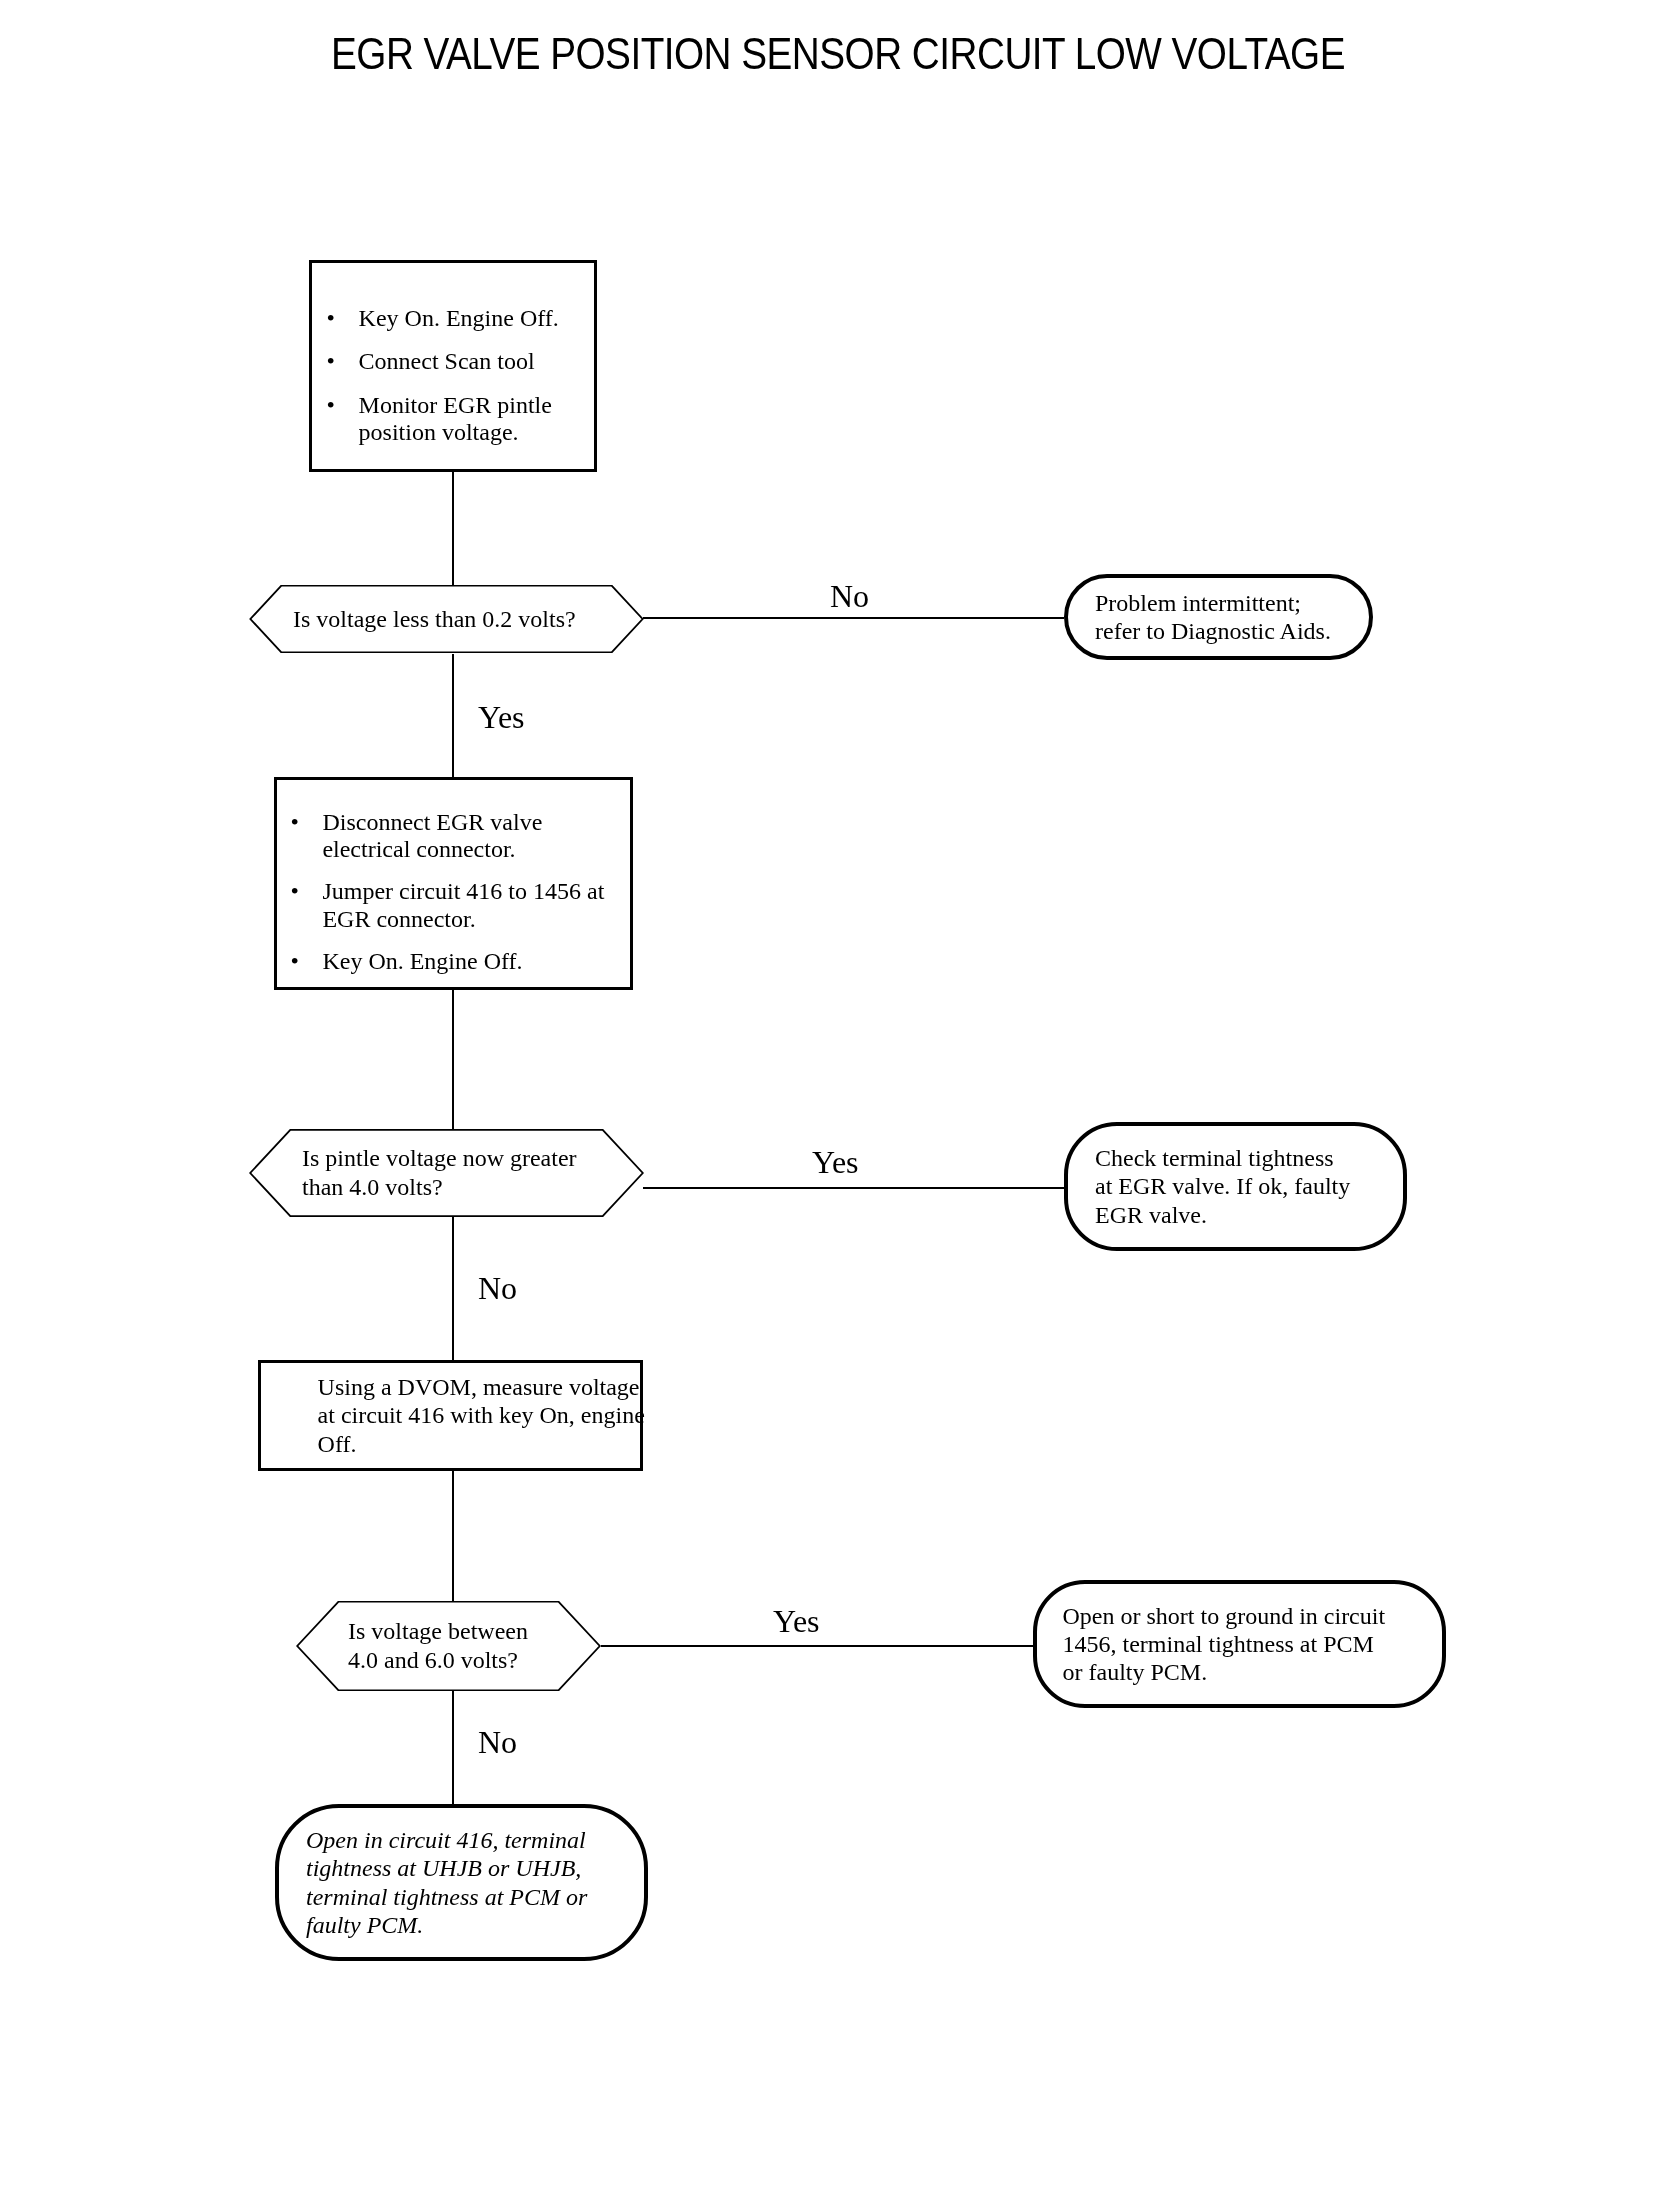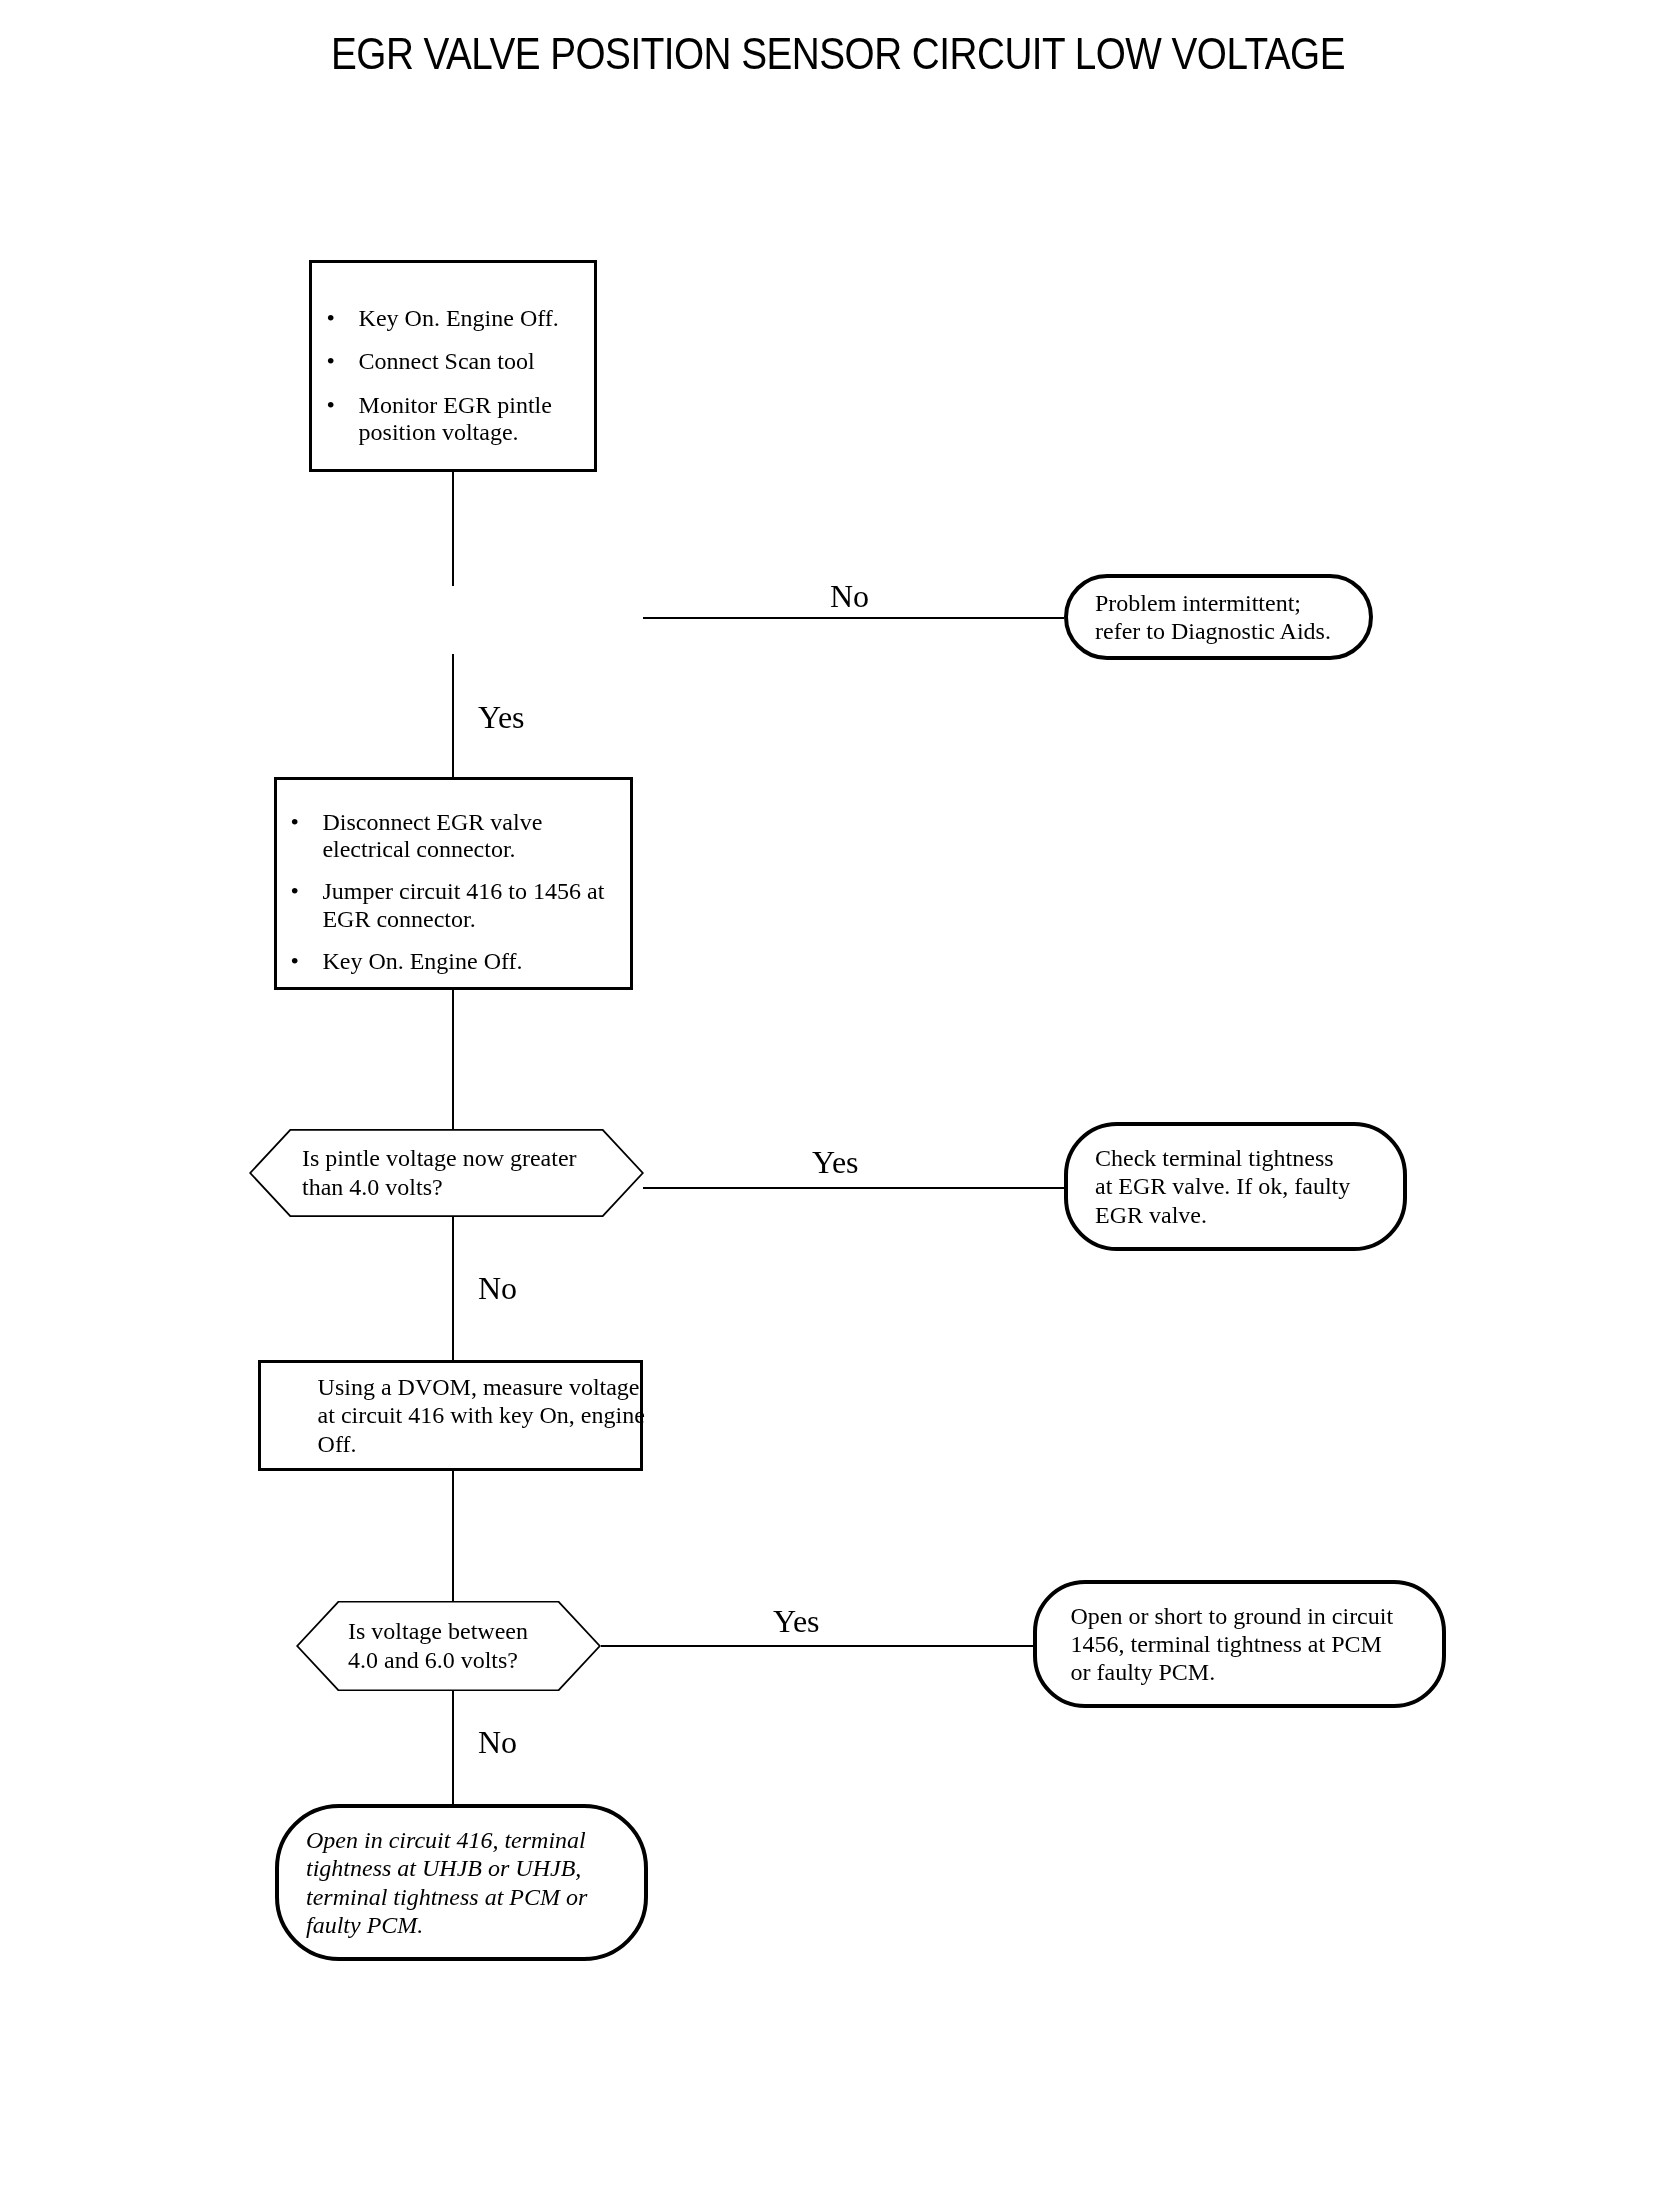--- a/index.html
+++ b/index.html
@@ -157,20 +157,28 @@
         <span class="bullet-dot">•</span>
         <span class="bullet-text">Connect Scan tool</span>
       </div>
       <div class="bullet-row">
         <span class="bullet-dot">•</span>
         <span class="bullet-text" style="max-width:201px;">Monitor EGR pintle position voltage.</span>
       </div>
     </div>
   </div>
 
+  <div class="hex" style="left:249px; top:585px; width:395px; height:68px;">
+    <svg width="395" height="68" viewBox="0 0 650 112">
+      <polygon points="53,1 597,1 648,56 597,111 53,111 2,56" fill="#ffffff" stroke="#000000" stroke-width="3"></polygon>
+    </svg>
+    <div class="hex-label" style="padding-left:44px; padding-right:36px;">
+      <div>Is voltage less than 0.2 volts?</div>
+    </div>
+  </div>
 
   <div class="term" style="left:1064px; top:574px; width:309px; height:86px; border-radius:43px;">
     <div class="term-inner" style="padding-left:27px; padding-right:18px;border-radius:15px;">
       <div>Problem intermittent;</div>
       <div>refer to Diagnostic Aids.</div>
     </div>
   </div>
 
   <div class="proc" style="left:274px; top:777px; width:359px; height:213px;">
     <div class="proc-inner" style="padding:8.5px 12px 8.5px 13.4px;">
@@ -219,21 +227,21 @@
     <svg width="305" height="90" viewBox="0 0 502 148">
       <polygon points="70,1 432,1 500,74 432,147 70,147 2,74" fill="#ffffff" stroke="#000000" stroke-width="3"></polygon>
     </svg>
     <div class="hex-label" style="padding-left:52px; padding-right:24px;">
       <div>Is voltage between</div>
       <div>4.0 and 6.0 volts?</div>
     </div>
   </div>
 
   <div class="term" style="left:1033px; top:1580px; width:413px; height:128px; border-radius:52px;">
-    <div class="term-inner" style="padding-left:25.5px; padding-right:16px;margin-left:8px;">
+    <div class="term-inner" style="padding-left:25.5px; padding-right:16px;">
       <div>Open or short to ground in circuit</div>
       <div>1456, terminal tightness at PCM</div>
       <div>or faulty PCM.</div>
     </div>
   </div>
 
   <div class="term" style="left:275px; top:1804px; width:373px; height:157px; border-radius:64px;">
     <div class="term-inner" style="padding-left:27px; padding-right:14.6px;font-style:italic;">
       <div>Open in circuit 416, terminal</div>
       <div>tightness at UHJB or UHJB,</div>

